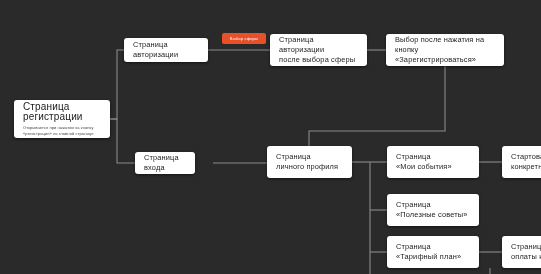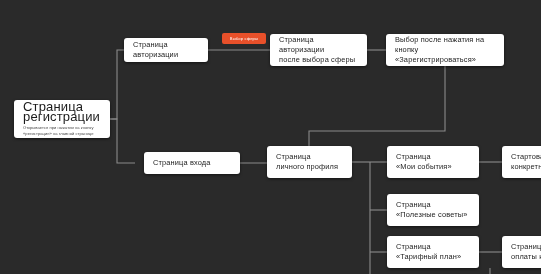--- a/index.html
+++ b/index.html
@@ -47,21 +47,21 @@
   }
   .node .subtitle {
     color: #4a4a4a;
     font-size: 4.1px;
     line-height: 5.6px;
     letter-spacing: 0.05px;
     margin-top: 3px;
     white-space: pre-line;
   }
   .node.with-sub .title {
-    font-size: 13px;
+    font-size: 10px;
   }
   .badge {
     position: absolute;
     box-sizing: border-box;
     background: #e8502a;
     border-radius: 2px;
     display: flex;
     align-items: center;
     justify-content: center;
     padding: 0 4px;
@@ -120,21 +120,21 @@
   <div class="node" style="left:270px; top:34px; width:97px; height:32px;">
     <div class="title">Страница авторизации
 после выбора сферы</div>
   </div>
 
   <div class="node" style="left:386px; top:34px; width:118px; height:32px;">
     <div class="title">Выбор после нажатия на кнопку
 «Зарегистрироваться»</div>
   </div>
 
-  <div class="node" style="left:144px; top:152px; width:96px; height:22px;justify-content:center;">
+  <div class="node" style="left:135px; top:152px; width:60px; height:22px;justify-content:center;">
     <div class="title">Страница входа</div>
   </div>
 
   <div class="node" style="left:267px; top:146px; width:85px; height:32px;">
     <div class="title">Страница
 личного профиля</div>
   </div>
 
   <div class="node" style="left:387px; top:146px; width:92px; height:32px;">
     <div class="title">Страница

